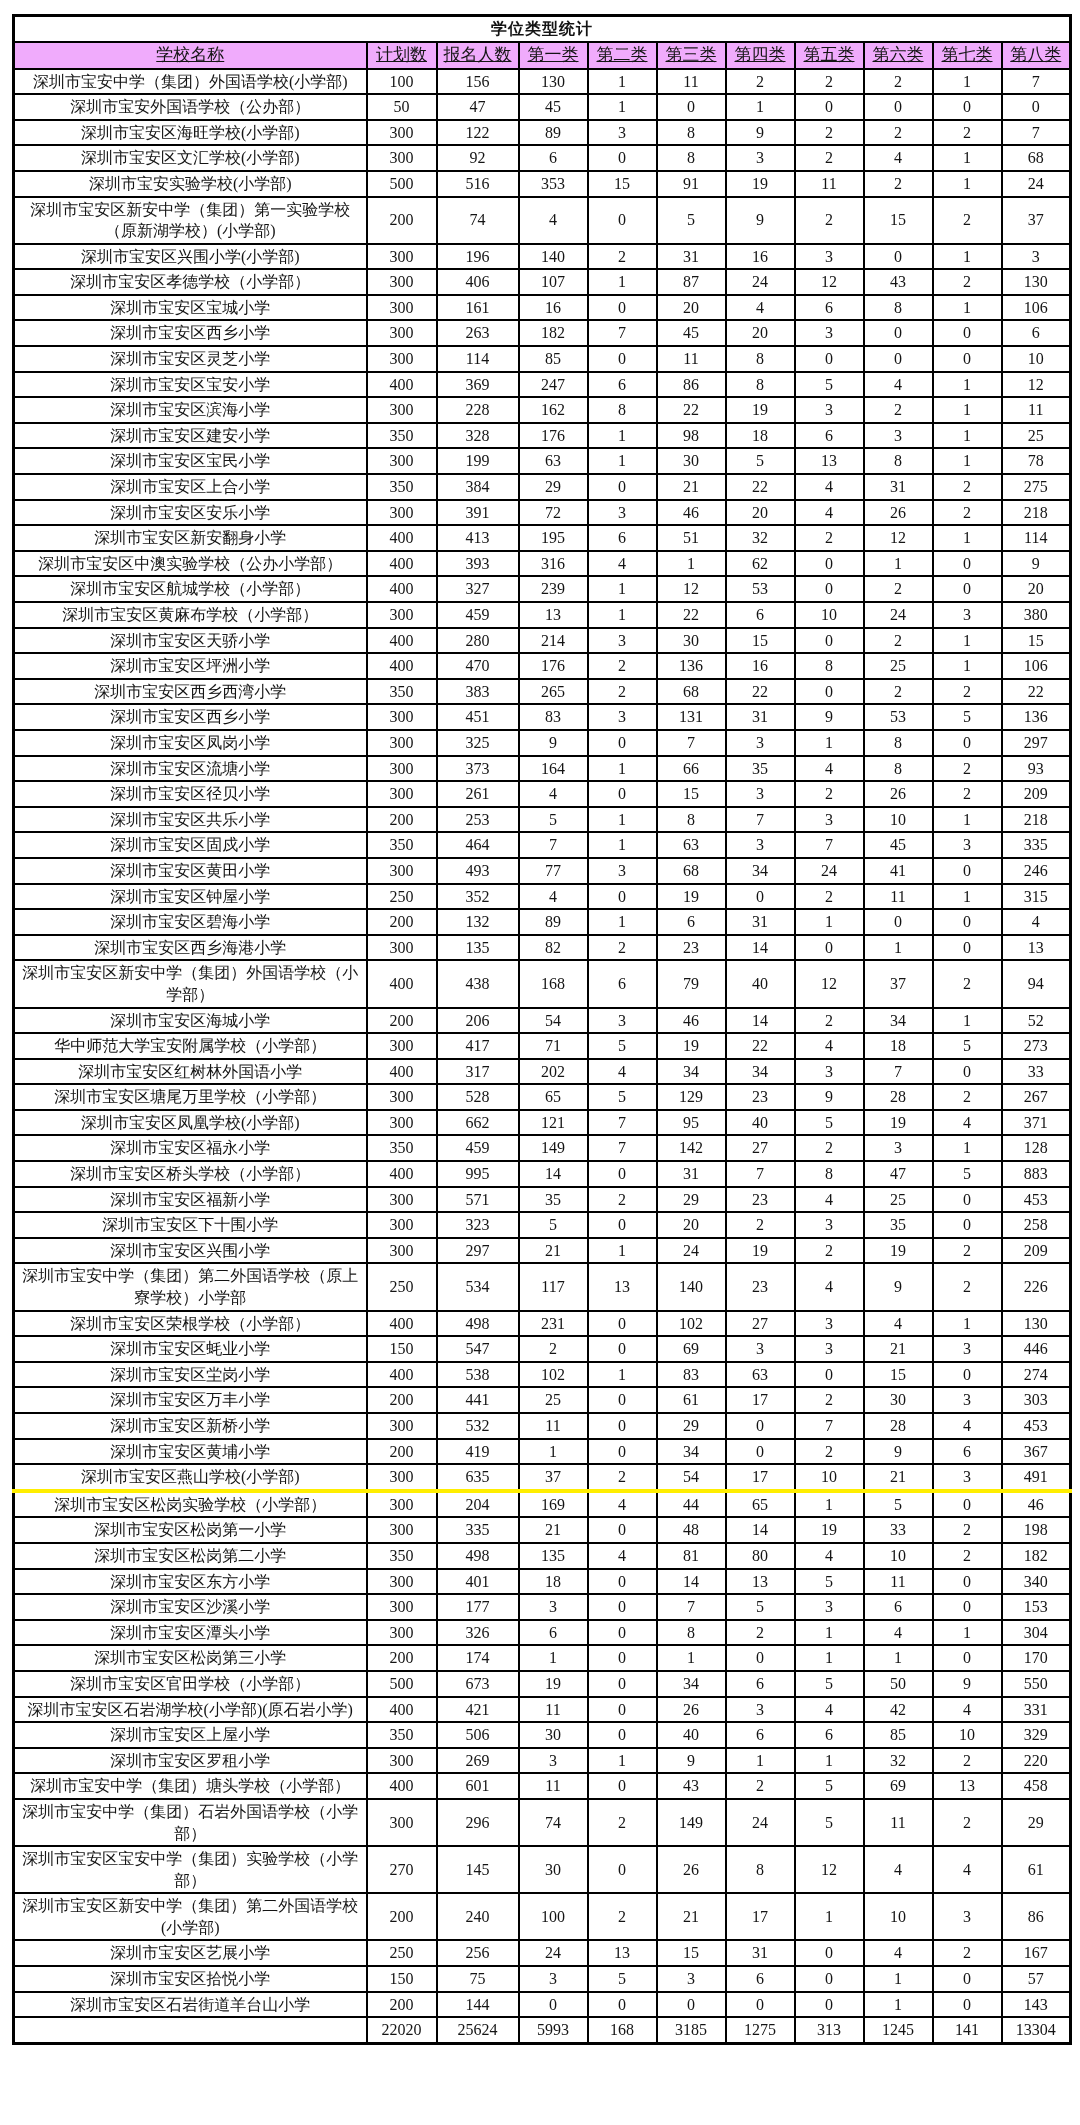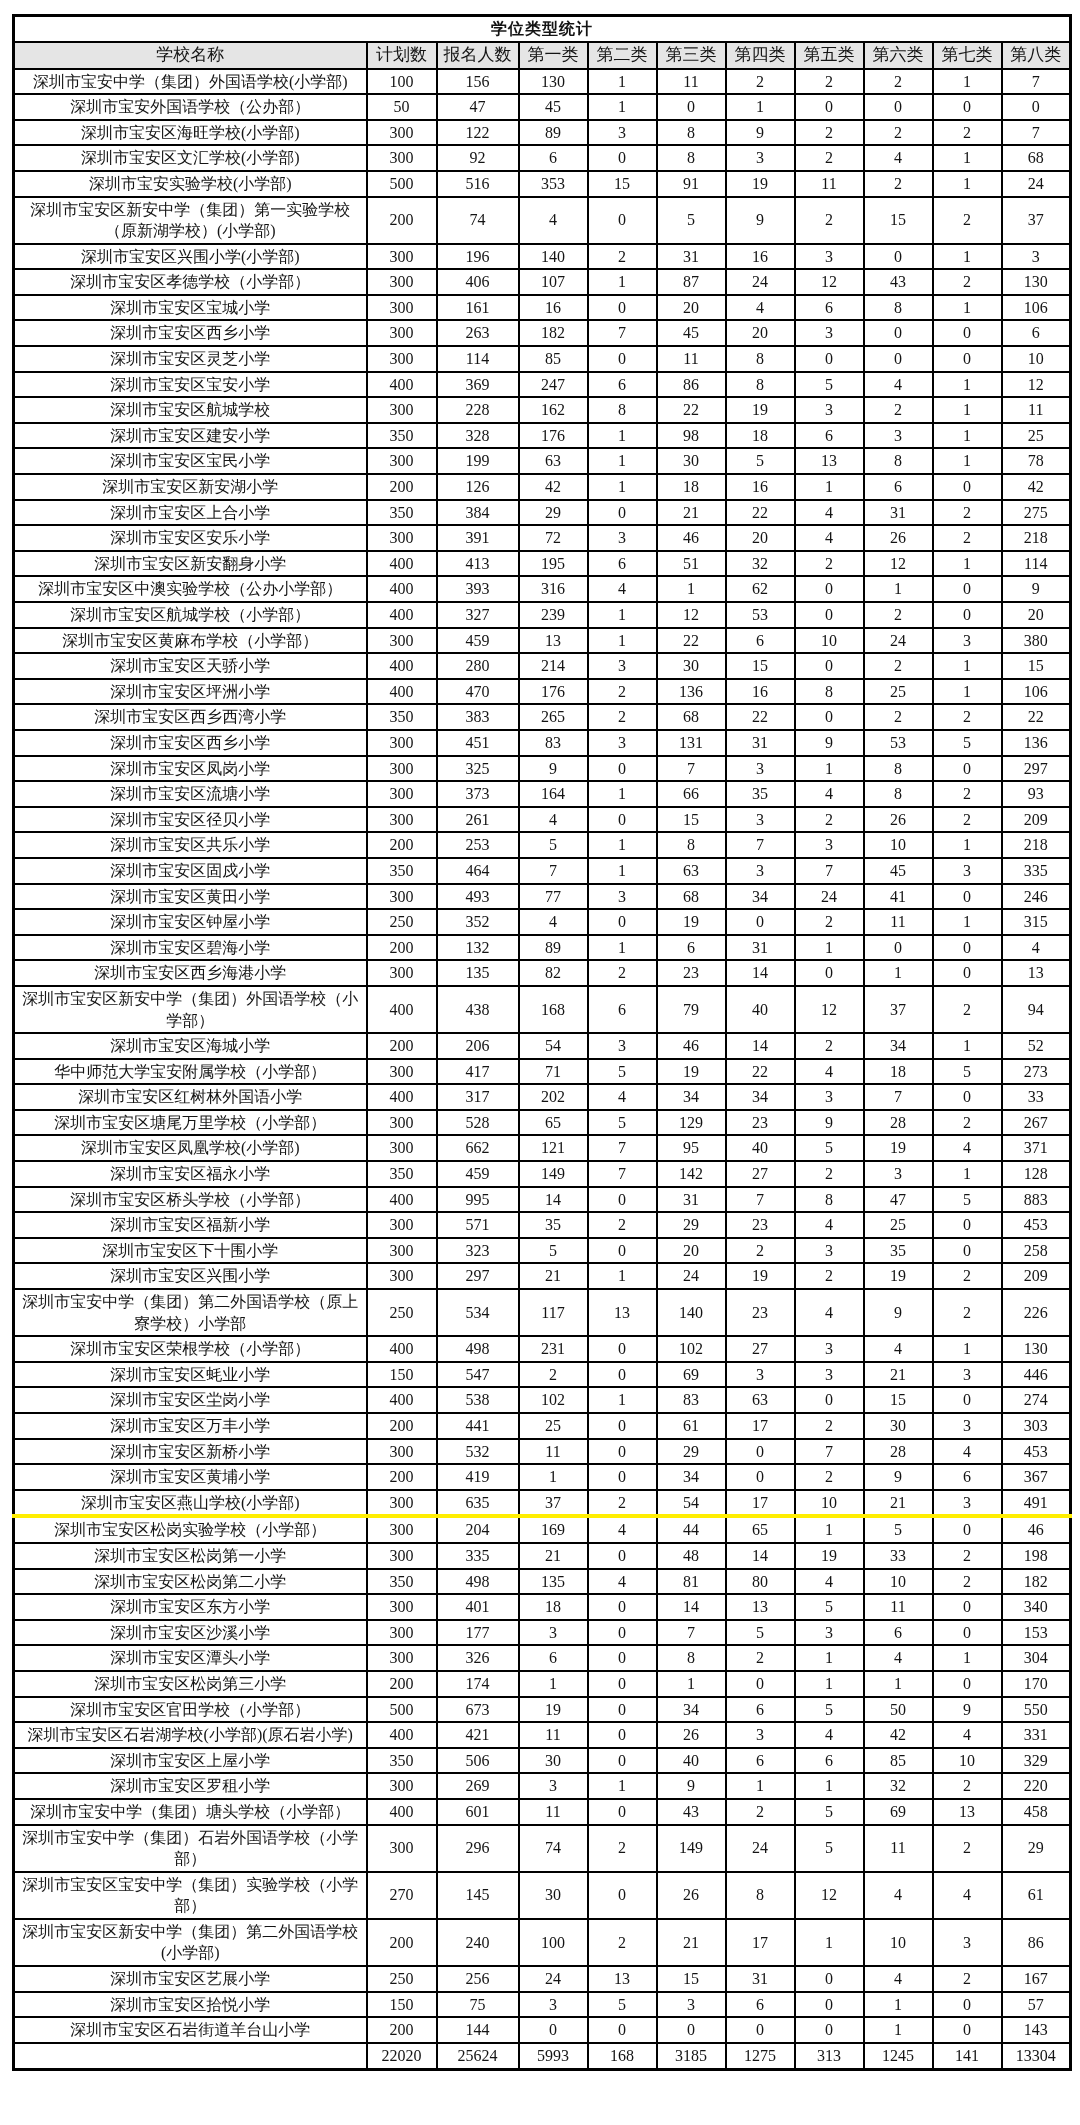--- a/index.html
+++ b/index.html
@@ -34,24 +34,25 @@
     height: 21px;
     overflow: hidden;
   }
   .title-cell {
     background: #ffffff;
     font-size: 17px;
     height: 20px;
     letter-spacing: 1px;
   }
   thead th.col-head {
-    background: #e5e5e5;
+    background: #f0abfc;
     font-weight: normal;
     font-size: 17px;
     height: 20px;
+    text-decoration: underline;
   }
   td.name-cell { padding: 1px 6px; }
   tr.hl td { border-bottom: 4px solid #ffee00; text-align: center; }
   tr.totals-row td { height: 22px; }
 </style>
 </head>
 <body>
 
 <div class="table-wrap">
   <table class="stats">
@@ -237,21 +238,21 @@
           <td>247</td>
           <td>6</td>
           <td>86</td>
           <td>8</td>
           <td>5</td>
           <td>4</td>
           <td>1</td>
           <td>12</td>
         </tr>
         <tr>
-          <td class="name-cell">深圳市宝安区航城学校</td>
+          <td class="name-cell">深圳市宝安区滨海小学</td>
           <td>300</td>
           <td>228</td>
           <td>162</td>
           <td>8</td>
           <td>22</td>
           <td>19</td>
           <td>3</td>
           <td>2</td>
           <td>1</td>
           <td>11</td>
@@ -274,33 +275,20 @@
           <td>300</td>
           <td>199</td>
           <td>63</td>
           <td>1</td>
           <td>30</td>
           <td>5</td>
           <td>13</td>
           <td>8</td>
           <td>1</td>
           <td>78</td>
-        </tr>
-        <tr>
-          <td class="name-cell">深圳市宝安区新安湖小学</td>
-          <td>200</td>
-          <td>126</td>
-          <td>42</td>
-          <td>1</td>
-          <td>18</td>
-          <td>16</td>
-          <td>1</td>
-          <td>6</td>
-          <td>0</td>
-          <td>42</td>
         </tr>
         <tr>
           <td class="name-cell">深圳市宝安区上合小学</td>
           <td>350</td>
           <td>384</td>
           <td>29</td>
           <td>0</td>
           <td>21</td>
           <td>22</td>
           <td>4</td>

